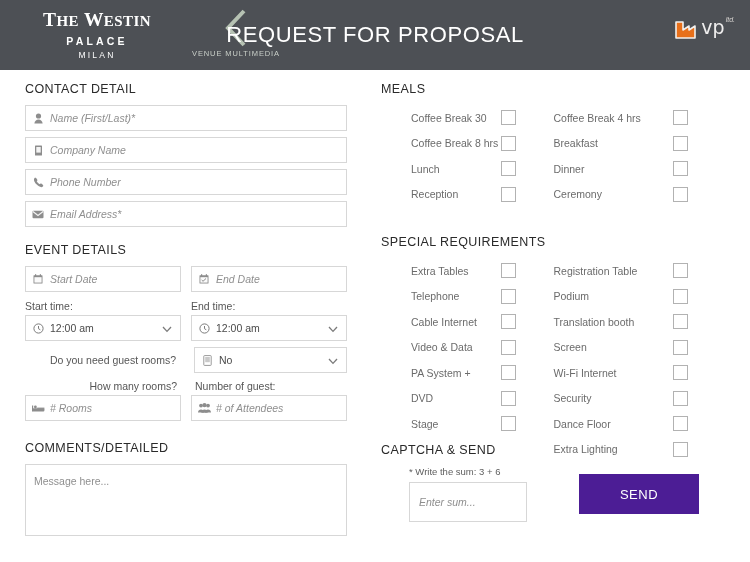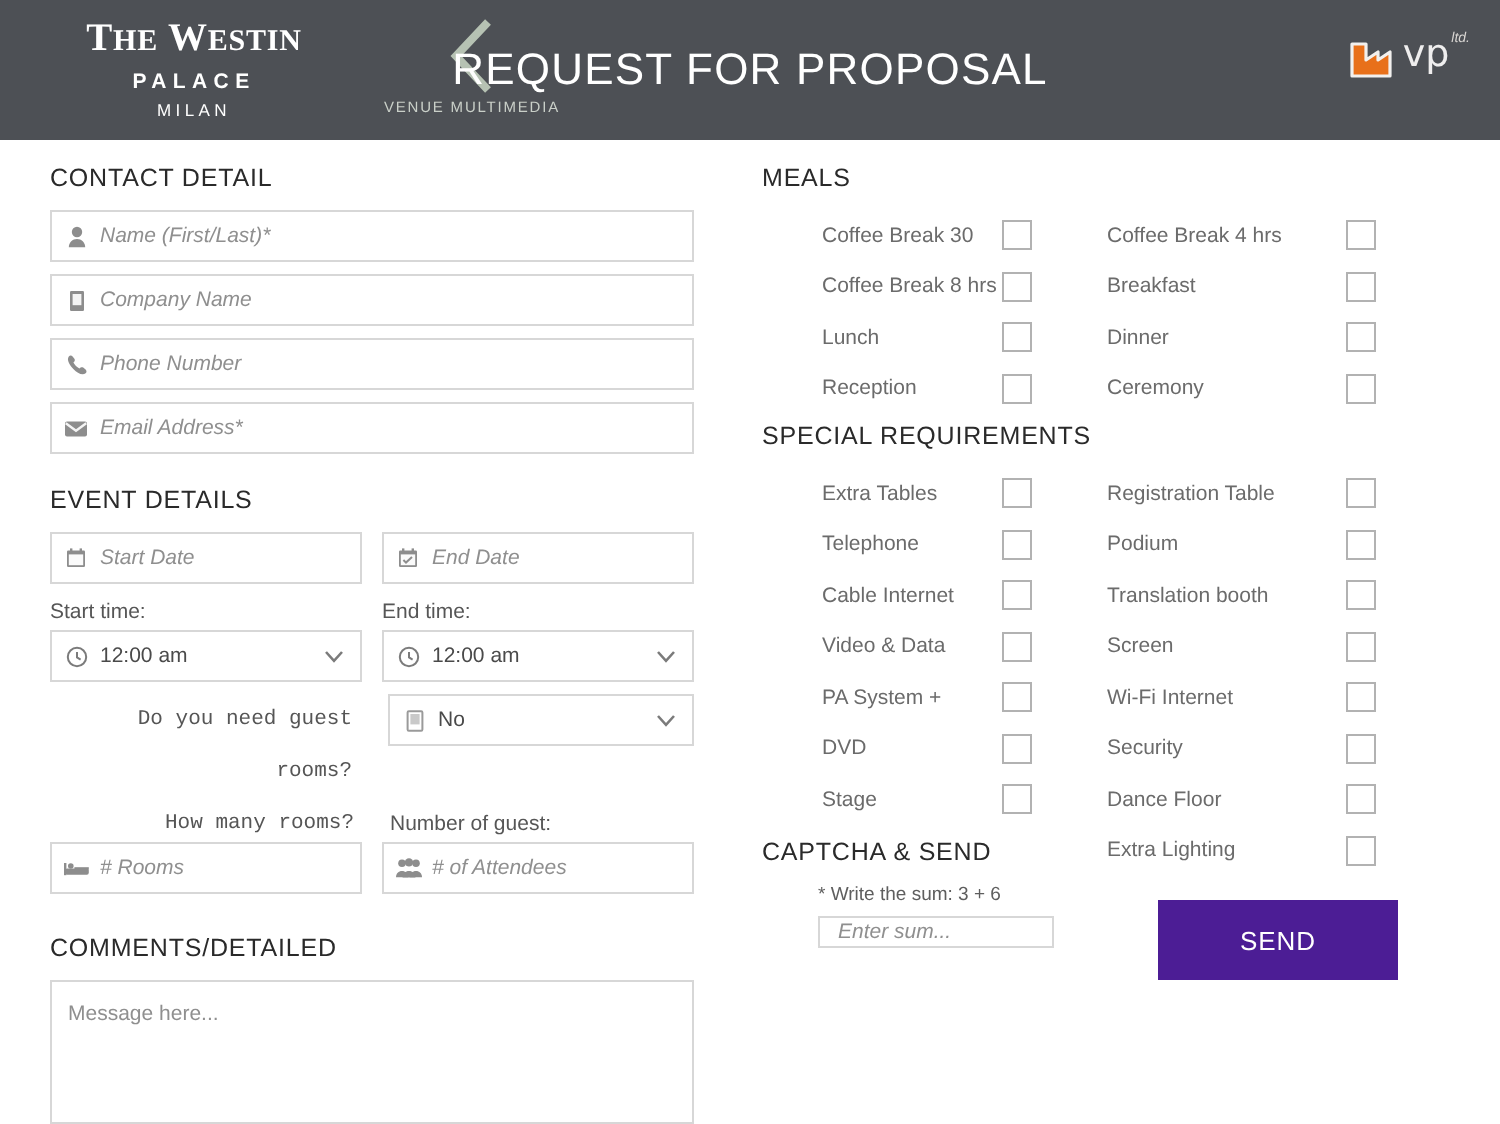--- a/index.html
+++ b/index.html
@@ -98,21 +98,21 @@
     color: #7b7b7b;
   }
   .field.sel .ph { font-style: normal; color: #4a4a4a; }
 
   .row2 { display: flex; gap: 10px; }
   .row2 > * { flex: 1 1 0; }
 
   .lbl {
     font-size: 10.5px; color: #565656; margin: 2px 0 3px 0;
   }
-  .lbl.right { text-align: right; padding-right: 8px; font-family: Liberation Mono, monospace; }
+  .lbl.right { text-align: right; padding-right: 8px; }
 
   .ta {
     width: 100%; height: 72px; border: 1px solid #d7d7d7;
     padding: 6px 8px; margin-top: 2px;
   }
   .ta .ph { font-size: 10.5px; color: #8f8f8f; }
 
   
   .ckgrid { display: grid; grid-template-columns: 1fr 1fr; }
   .ckrow {
@@ -125,21 +125,21 @@
     flex: 0 0 15px;
   }
   .ckrow.indent { padding-left: 30px; }
   .ckrow.empty { visibility: hidden; }
 
   
   .captcha-wrap { display: flex; align-items: flex-start; margin-top: 6px; }
   .captcha-left { width: 190px; padding-left: 28px; }
   .captcha-q { font-size: 9.5px; color: #5e5e5e; margin-bottom: 5px; }
   .captcha-input {
-    width: 118px; height: 16px; border: 1px solid #d7d7d7;
+    width: 118px; height: 40px; border: 1px solid #d7d7d7;
     display: flex; align-items: center; padding-left: 9px;
   }
   .captcha-input .ph { font-size: 10.5px; font-style: italic; color: #8f8f8f; }
   .send-btn {
     width: 120px; height: 40px; background: #4c1d95; color: #fff;
     display: flex; align-items: center; justify-content: center;
     font-size: 13px; letter-spacing: 0.5px; margin-left: 8px; margin-top: 8px;
   }
 </style>
 </head>
@@ -369,21 +369,21 @@
       <div class="ckrow indent">
           <span class="cklabel">Reception</span>
           <span class="ckbox"></span>
         </div>
       <div class="ckrow">
           <span class="cklabel">Ceremony</span>
           <span class="ckbox"></span>
         </div>
     </div>
 
-    <h2 class="section" style="margin-top:4px">SPECIAL REQUIREMENTS</h2>
+    <h2 class="section" style="margin-top:28px">SPECIAL REQUIREMENTS</h2>
 
     <div class="ckgrid">
       <div class="ckrow indent">
           <span class="cklabel">Extra Tables</span>
           <span class="ckbox"></span>
         </div>
       <div class="ckrow">
           <span class="cklabel">Registration Table</span>
           <span class="ckbox"></span>
         </div>

